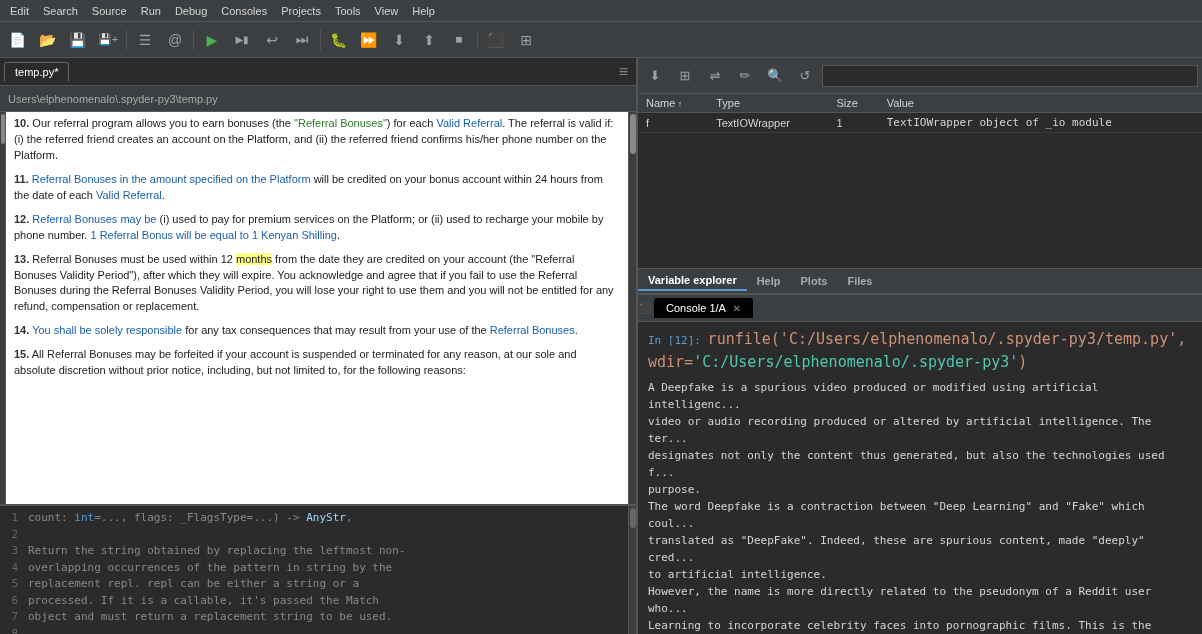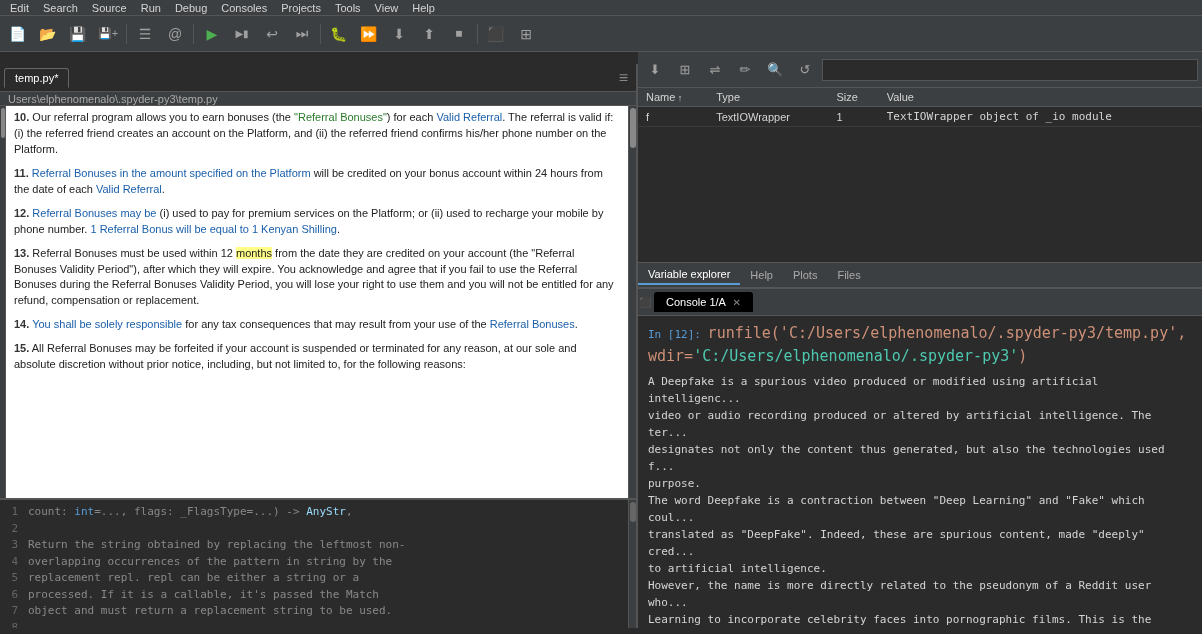--- a/index.html
+++ b/index.html
@@ -9,21 +9,21 @@
       color: #d4d4d4;
       width: 1202px;
       height: 634px;
       overflow: hidden;
       font-size: 12px;
     }
 
     
     #menubar {
       background: #3c3f41;
-      height: 16px;
+      height: 22px;
       display: flex;
       align-items: center;
       padding: 0 4px;
       gap: 2px;
       border-bottom: 1px solid #555;
     }
     .menu-item {
       color: #d4d4d4;
       padding: 2px 6px;
       font-size: 11px;
@@ -91,27 +91,26 @@
       display: flex;
       height: calc(634px - 22px - 36px - 28px - 22px);
     }
 
     
     #editor-panel {
       width: 638px;
       display: flex;
       flex-direction: column;
       border-right: 2px solid #555;
-      margin-top: 12px;
     }
 
     
     #filepath-bar {
       background: #3c3f41;
-      height: 14px;
+      height: 26px;
       display: flex;
       align-items: center;
       padding: 0 8px;
       font-size: 11px;
       color: #aaa;
       border-bottom: 1px solid #555;
     }
 
     
     #doc-area {
@@ -288,20 +287,21 @@
       display: flex;
       align-items: center;
       border-top: 1px solid #555;
       border-bottom: 1px solid #555;
     }
     .panel-tab {
       padding: 3px 10px;
       font-size: 11px;
       color: #aaa;
       cursor: pointer;
+      font-weight: bold;
     }
     .panel-tab.active {
       color: #fff;
       border-bottom: 2px solid #5b9bd5;
     }
 
     
     ::-webkit-scrollbar { width: 8px; height: 8px; }
     ::-webkit-scrollbar-track { background: #2b2b2b; }
     ::-webkit-scrollbar-thumb { background: #555; border-radius: 4px; }

